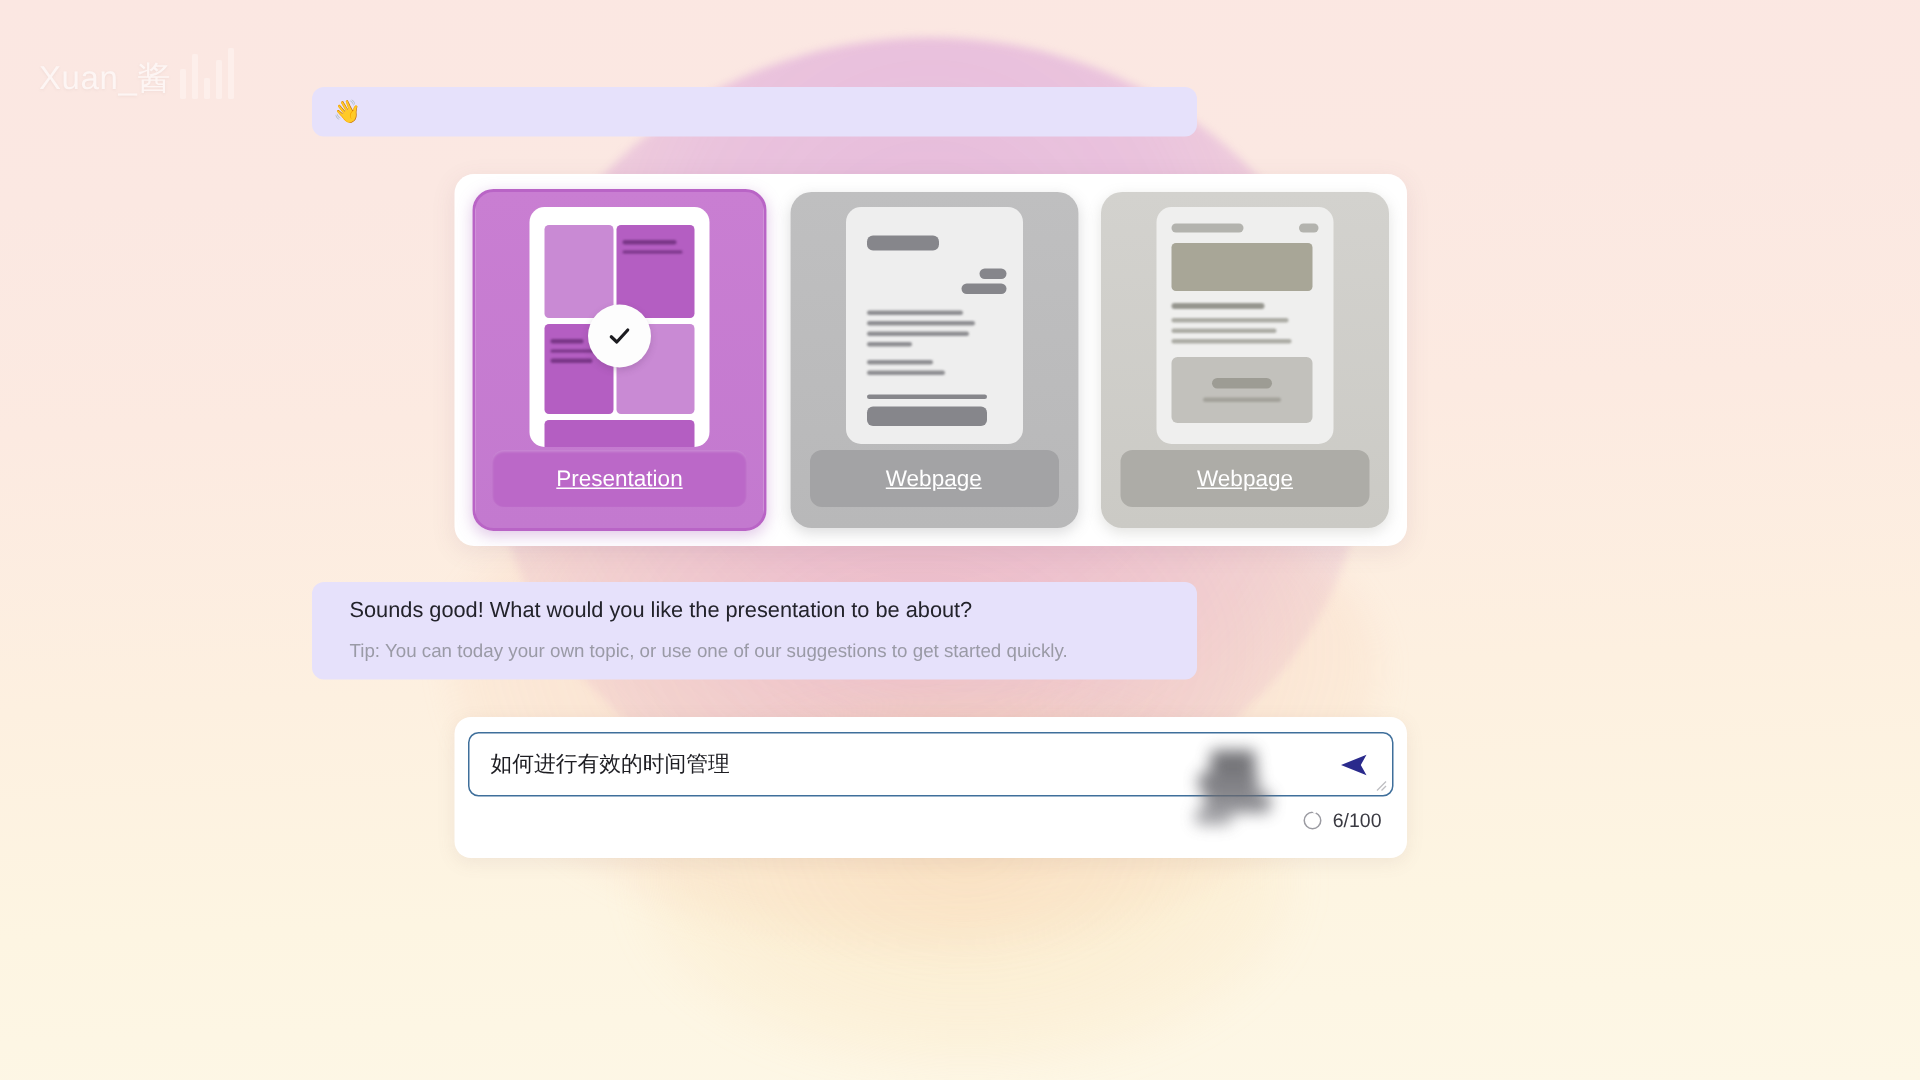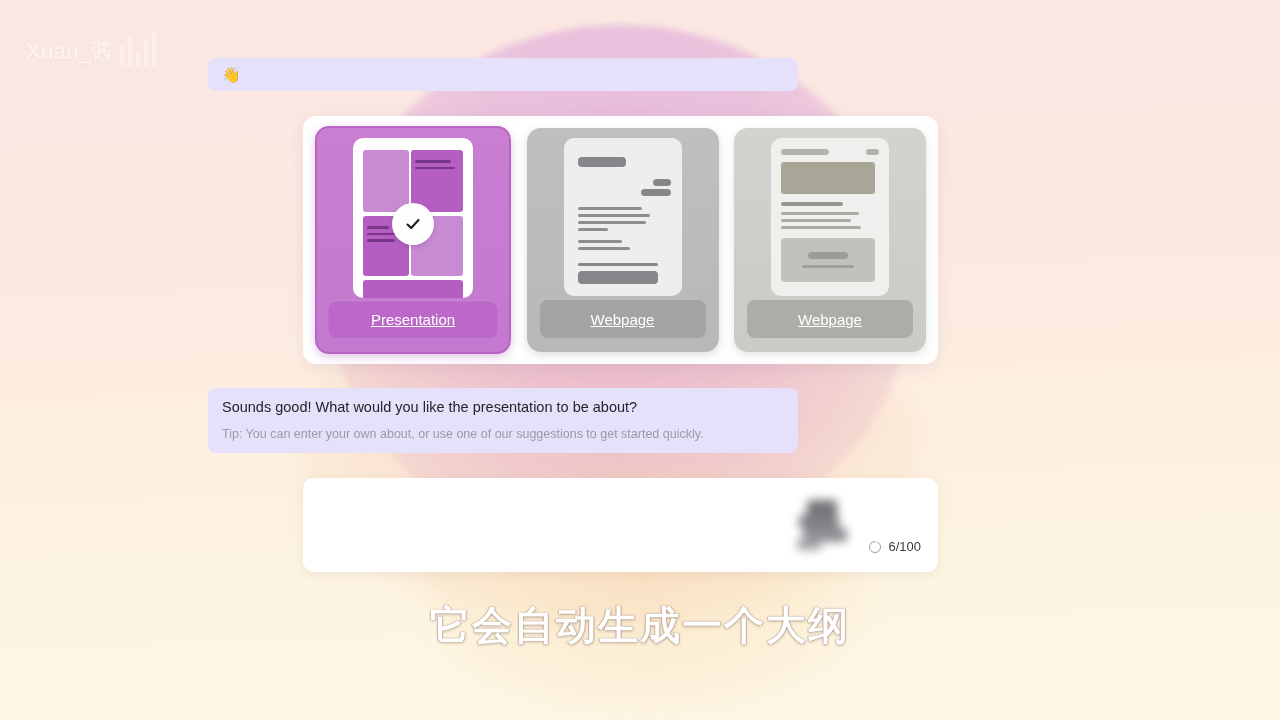--- a/index.html
+++ b/index.html
@@ -129,21 +129,21 @@
     font-size: 14.5px;
     border-radius: 8px;
   }
   #bubble-greeting .emoji { font-size: 15px; line-height: 1; }
 
   #bubble-prompt {
     left: 208px;
     top: 388px;
     width: 590px;
     height: 65px;
-    padding: 11px 14px 0 14px;
+    padding: 11px 14px 0 25px;
     border-radius: 8px;
   }
   #bubble-prompt .prompt-main {
     font-size: 14.5px;
     color: #23232b;
     line-height: 1.2;
   }
   #bubble-prompt .prompt-tip {
     margin-top: 11px;
     font-size: 12.5px;
@@ -505,31 +505,41 @@
           <div class="bar" style="width:40px;height:7px;background:#9d9c94;"></div>
           <div class="fill-line" style="width:52px;background:#9d9c94;margin:0"></div>
         </div>
       </div>
       <div class="card-label">Webpage</div>
     </div>
   </div>
 
   <div class="bubble" id="bubble-prompt">
     <div class="prompt-main">Sounds good! What would you like the presentation to be about?</div>
-    <div class="prompt-tip">Tip: You can enter your own about, or use one of our suggestions to get started quickly.</div>
+    <div class="prompt-tip">Tip: You can today your own topic, or use one of our suggestions to get started quickly.</div>
   </div>
 
   <div id="input-card">
+    <div id="topic-input">
+      <span>如何进行有效的时间管理</span>
+      <span id="send-button">
+        <svg width="20" height="18" viewBox="0 0 20 18" aria-hidden="true">
+          <path d="M1 9 L18 2.2 L14.2 9 L18 15.8 Z" fill="#2a2a8c"></path>
+        </svg>
+      </span>
+      <svg class="resize-grip" viewBox="0 0 8 8" aria-hidden="true">
+        <path d="M7 1 L1 7 M7 4 L4 7" stroke="#8a8a92" stroke-width="0.9" fill="none"></path>
+      </svg>
+    </div>
     <div id="char-counter">
       <span class="clock-icon"></span>
       <span>6/100</span>
     </div>
   </div>
 
   <div id="cursor-artifact">
     <span class="c1"></span>
       <span class="c2"></span>
       <span class="c3"></span>
       <span class="c4"></span>
   </div>
 
-  <div id="subtitle">它会自动生成一个大纲</div>
 </div>
 
 </body></html>

